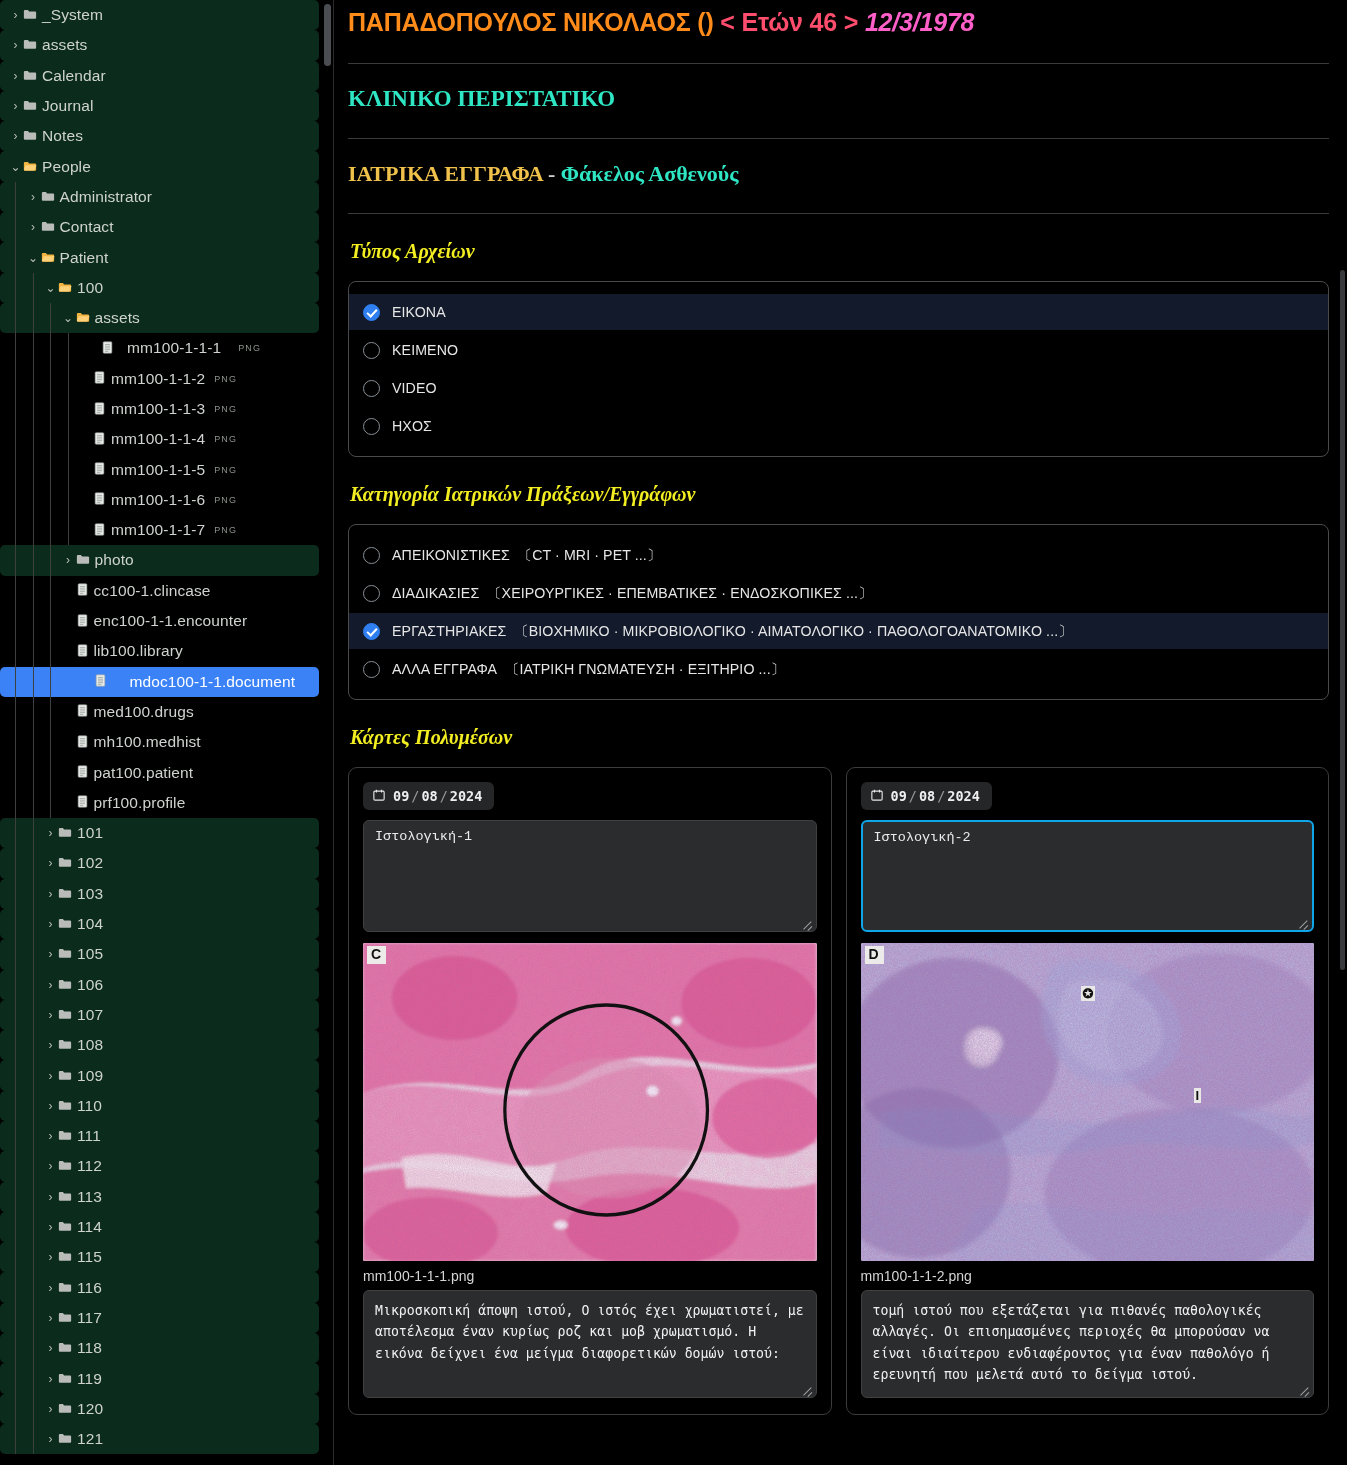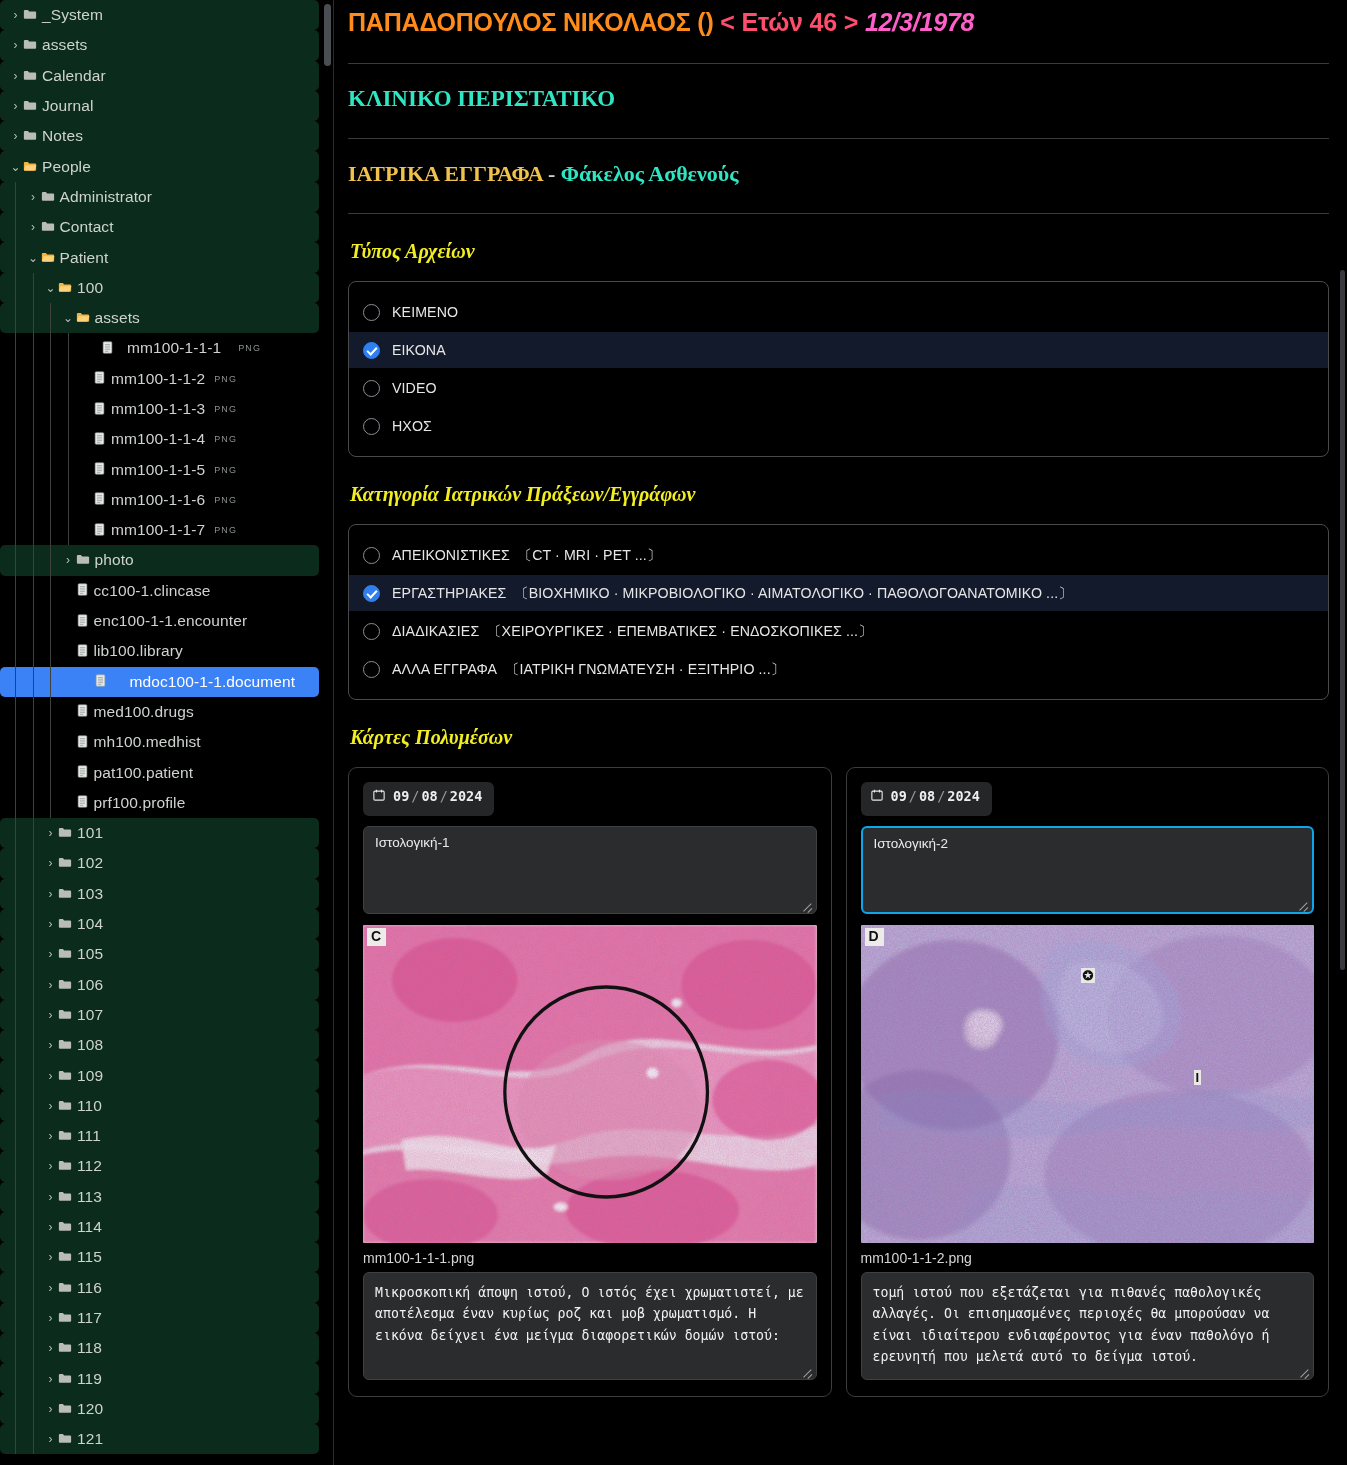--- a/index.html
+++ b/index.html
@@ -146,38 +146,38 @@
     border: 1px solid #3c3c3c;
     border-radius: 9px;
     padding: 14px 14px 16px 14px;
     background: #000;
     min-width: 0;
   }
   .datebox {
     display: inline-flex; align-items: center;
     background: #252628;
     border-radius: 6px;
-    padding: 6px 12px 12px 10px;
+    padding: 6px 12px 6px 10px;
     color: #efefef;
     font-family: "DejaVu Sans Mono", monospace;
     font-size: 13.5px;
     font-weight: bold;
   }
   .cal-ico { margin-right: 8px; font-size: 13px; line-height: 1; }
   .dsl { color: #9a9a9a; margin: 0 2px; font-weight: normal; }
 
   .ta {
     margin-top: 10px;
     background: #2b2c2e;
     border: 1px solid #3e4042;
     border-radius: 6px;
-    height: 88px;
+    height: 112px;
     padding: 8px 11px;
     color: #ececec;
-    font-family: Liberation Sans, sans-serif;
+    font-family: Liberation Mono, monospace;
     font-size: 13.5px;
     position: relative;
     overflow: hidden;
   }
   .ta.focus { border: 2px solid #0ea5e9; }
   .grip {
     position: absolute; right: 3px; bottom: 2px;
     width: 12px; height: 12px; opacity: 0.75;
   }
   .grip::before, .grip::after {
@@ -725,54 +725,54 @@
       <hr class="sep">
 
       <h2 class="docs">
         <span class="docs-a">ΙΑΤΡΙΚΑ ΕΓΓΡΑΦΑ</span><span class="docs-dash"> - </span><span class="docs-b">Φάκελος Ασθενούς</span>
       </h2>
 
       <hr class="sep">
 
       <h3 class="sect">Τύπος Αρχείων</h3>
       <div class="radio-box" id="filetype-box">
+          <div class="ritem checked">
+            <span class="rdot"></span>
+            <span class="rlabel-main">ΕΙΚΟΝΑ</span>
+          </div>
           <div class="ritem">
             <span class="rdot"></span>
             <span class="rlabel-main">ΚΕΙΜΕΝΟ</span>
-          </div>
-          <div class="ritem checked">
-            <span class="rdot"></span>
-            <span class="rlabel-main">ΕΙΚΟΝΑ</span>
           </div>
           <div class="ritem">
             <span class="rdot"></span>
             <span class="rlabel-main">VIDEO</span>
           </div>
           <div class="ritem">
             <span class="rdot"></span>
             <span class="rlabel-main">ΗΧΟΣ</span>
           </div>
         </div>
 
       <h3 class="sect">Κατηγορία Ιατρικών Πράξεων/Εγγράφων</h3>
       <div class="radio-box" id="category-box">
           <div class="ritem">
             <span class="rdot"></span>
             <span class="rlabel-main">ΑΠΕΙΚΟΝΙΣΤΙΚΕΣ</span>
             <span class="rlabel-sub">〔CT · MRI · PET ...〕</span>
           </div>
+          <div class="ritem">
+            <span class="rdot"></span>
+            <span class="rlabel-main">ΔΙΑΔΙΚΑΣΙΕΣ</span>
+            <span class="rlabel-sub">〔ΧΕΙΡΟΥΡΓΙΚΕΣ · ΕΠΕΜΒΑΤΙΚΕΣ · ΕΝΔΟΣΚΟΠΙΚΕΣ ...〕</span>
+          </div>
           <div class="ritem checked">
             <span class="rdot"></span>
             <span class="rlabel-main">ΕΡΓΑΣΤΗΡΙΑΚΕΣ</span>
             <span class="rlabel-sub">〔ΒΙΟΧΗΜΙΚΟ · ΜΙΚΡΟΒΙΟΛΟΓΙΚΟ · ΑΙΜΑΤΟΛΟΓΙΚΟ · ΠΑΘΟΛΟΓΟΑΝΑΤΟΜΙΚΟ ...〕</span>
-          </div>
-          <div class="ritem">
-            <span class="rdot"></span>
-            <span class="rlabel-main">ΔΙΑΔΙΚΑΣΙΕΣ</span>
-            <span class="rlabel-sub">〔ΧΕΙΡΟΥΡΓΙΚΕΣ · ΕΠΕΜΒΑΤΙΚΕΣ · ΕΝΔΟΣΚΟΠΙΚΕΣ ...〕</span>
           </div>
           <div class="ritem">
             <span class="rdot"></span>
             <span class="rlabel-main">ΑΛΛΑ ΕΓΓΡΑΦΑ</span>
             <span class="rlabel-sub">〔ΙΑΤΡΙΚΗ ΓΝΩΜΑΤΕΥΣΗ · ΕΞΙΤΗΡΙΟ ...〕</span>
           </div>
         </div>
 
       <h3 class="sect">Κάρτες Πολυμέσων</h3>
 

